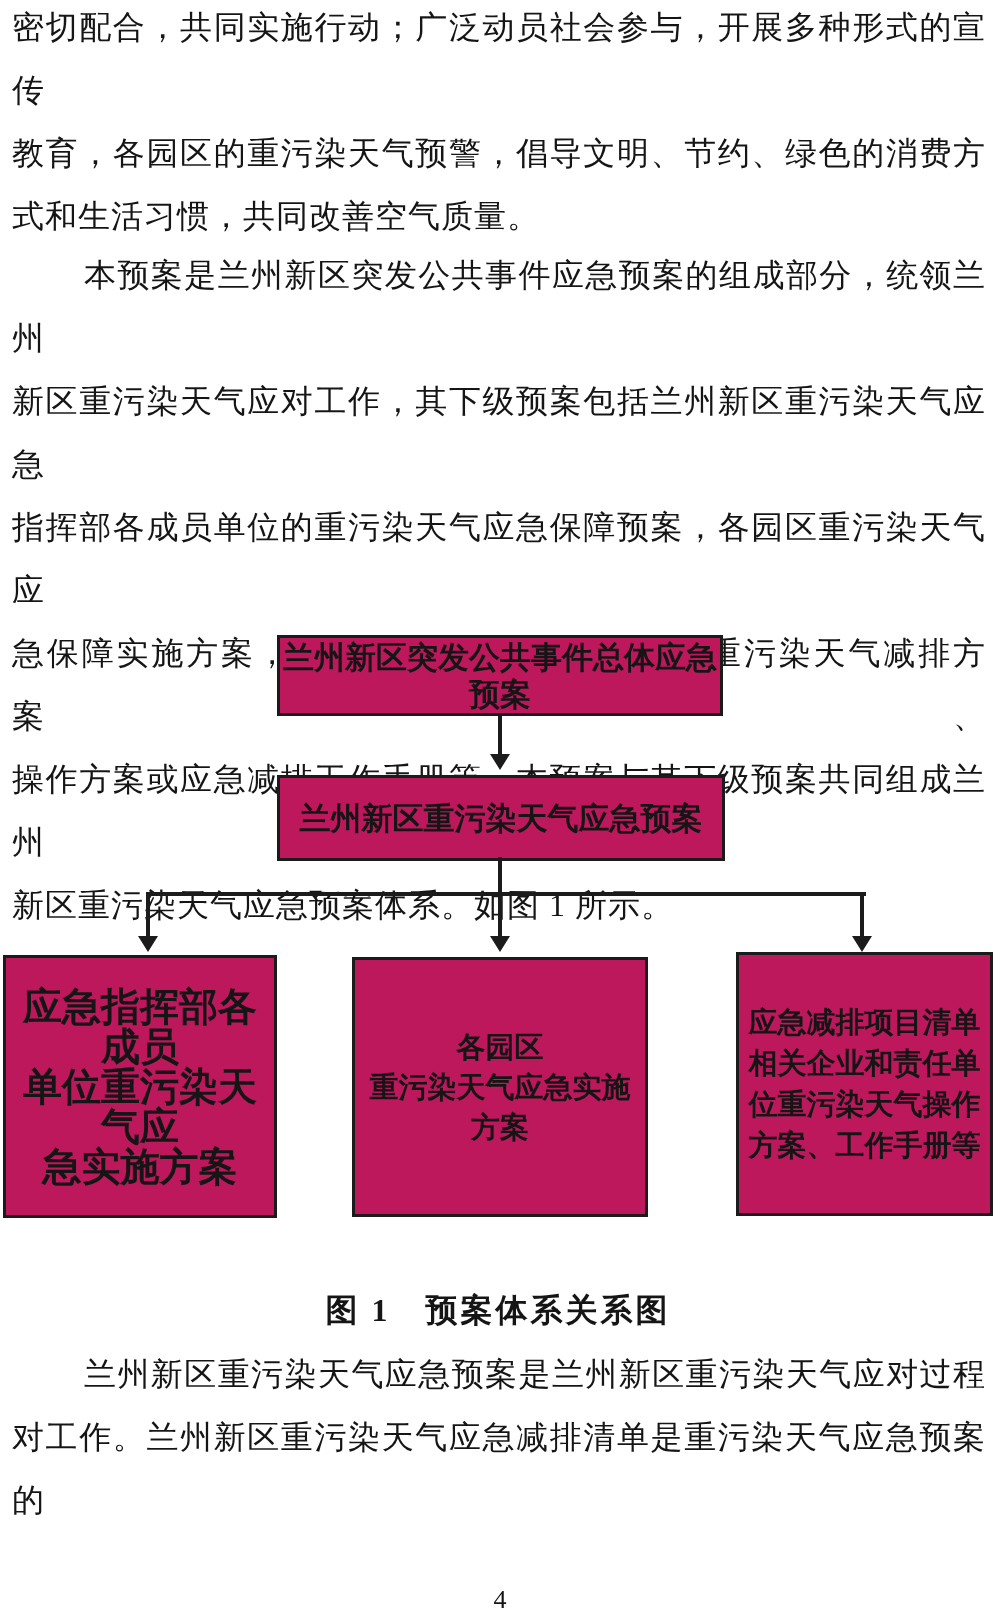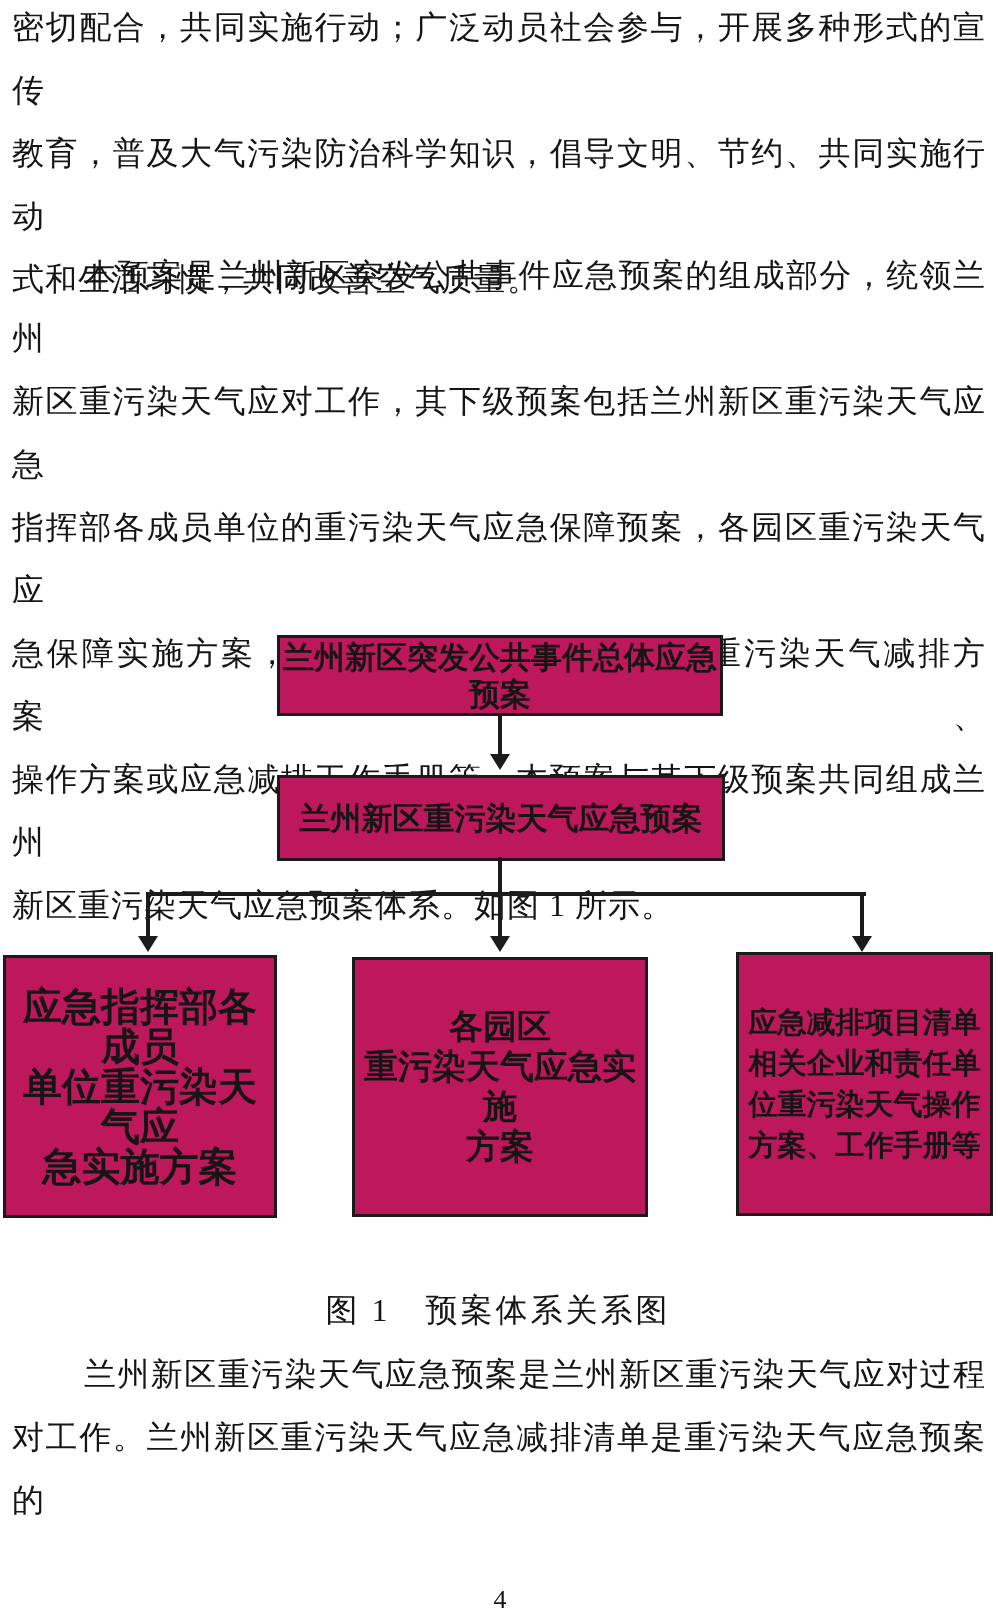--- a/index.html
+++ b/index.html
@@ -48,57 +48,57 @@
     align-items: center;
     justify-content: center;
     text-align: center;
     font-weight: 700;
     white-space: pre-line;
   }
   .fig-box .btxt { width: 100%; }
   .box-top    { left: 277px; top: 635px; width: 446px; height: 81px;  font-size: 31px; line-height: 37px; }
   .box-mid    { left: 277px; top: 775px; width: 448px; height: 86px;  font-size: 31px; line-height: 37px; }
   .box-left   { left: 3px;   top: 955px; width: 274px; height: 263px; font-size: 39px; line-height: 40px; }
-  .box-center { left: 352px; top: 957px; width: 296px; height: 260px; font-size: 34px; line-height: 40px; }
+  .box-center { left: 352px; top: 957px; width: 296px; height: 260px; font-size: 29px; line-height: 40px; }
   .box-right  { left: 736px; top: 952px; width: 257px; height: 264px; font-size: 29px; line-height: 41px; }
   .cline { position: absolute; background: #1b1b1b; }
   .ahead {
     position: absolute;
     width: 0; height: 0;
     border-left: 10px solid transparent;
     border-right: 10px solid transparent;
     border-top: 16px solid #1b1b1b;
   }
   .caption {
     position: absolute;
     left: 0; right: 4px;
     top: 1279px;
     text-align: center;
     font-size: 32px;
     line-height: 63px;
-    font-weight: 400;
+    font-weight: 700;
     letter-spacing: 3px;
   }
   .pageno {
     position: absolute;
     left: 0; right: 0;
     top: 1583px;
     text-align: center;
     font-size: 26px;
     line-height: 34px;
   }
 </style>
 </head>
 <body>
 
 <div class="page">
 
   <div class="para" style="top:-4px;">
     <div class="line fill">密切配合，共同实施行动；广泛动员社会参与，开展多种形式的宣传</div>
-    <div class="line fill">教育，普及大气污染防治科学知识，倡导文明、节约、共同实施行动</div>
+    <div class="line fill">教育，各园区的重污染天气预警，倡导文明、节约、绿色的消费方</div>
     <div class="line">式和生活习惯，共同改善空气质量。</div>
   </div>
 
 
   <div class="para" style="top:244px;">
     <div class="line fill indent">本预案是兰州新区突发公共事件应急预案的组成部分，统领兰州</div>
     <div class="line fill">新区重污染天气应对工作，其下级预案包括兰州新区重污染天气应急</div>
     <div class="line fill">指挥部各成员单位的重污染天气应急保障预案，各园区重污染天气应</div>
     <div class="line fill">急保障实施方案，应急减排项目清单相关企业重污染天气减排方案、</div>
     <div class="line fill">操作方案或应急减排工作手册等。本预案与其下级预案共同组成兰州</div>

